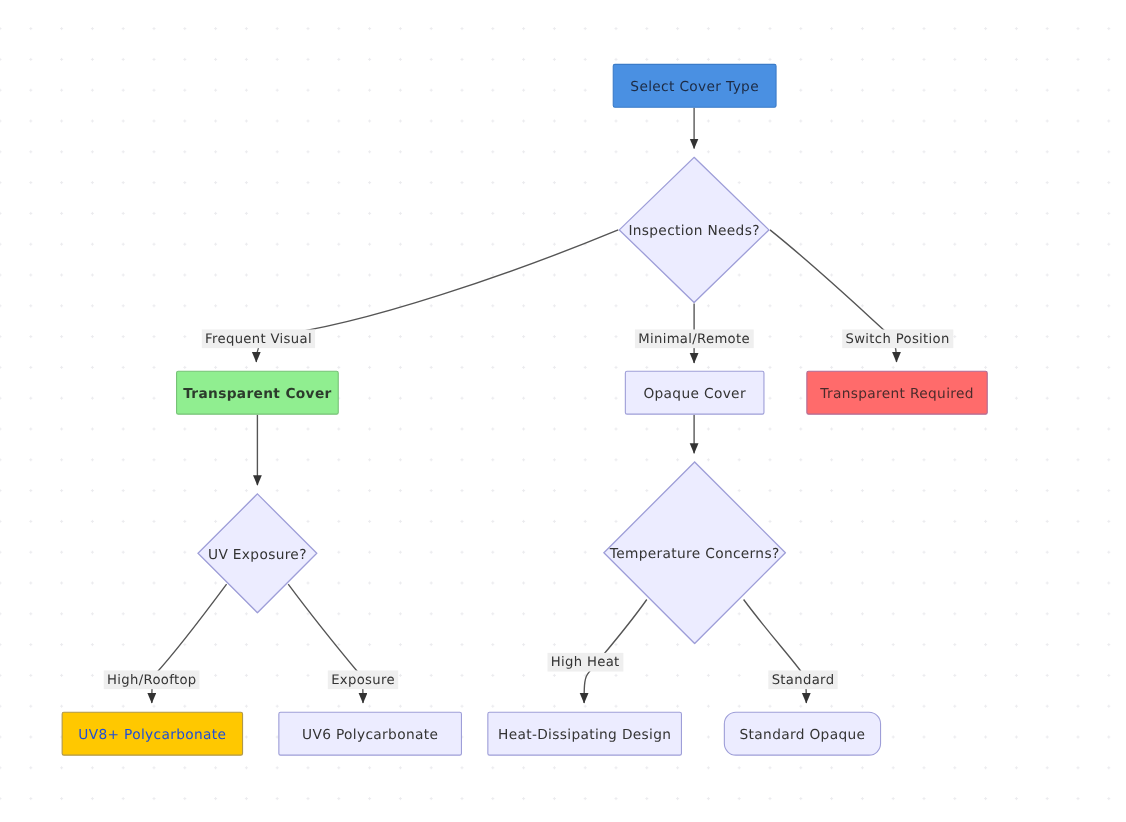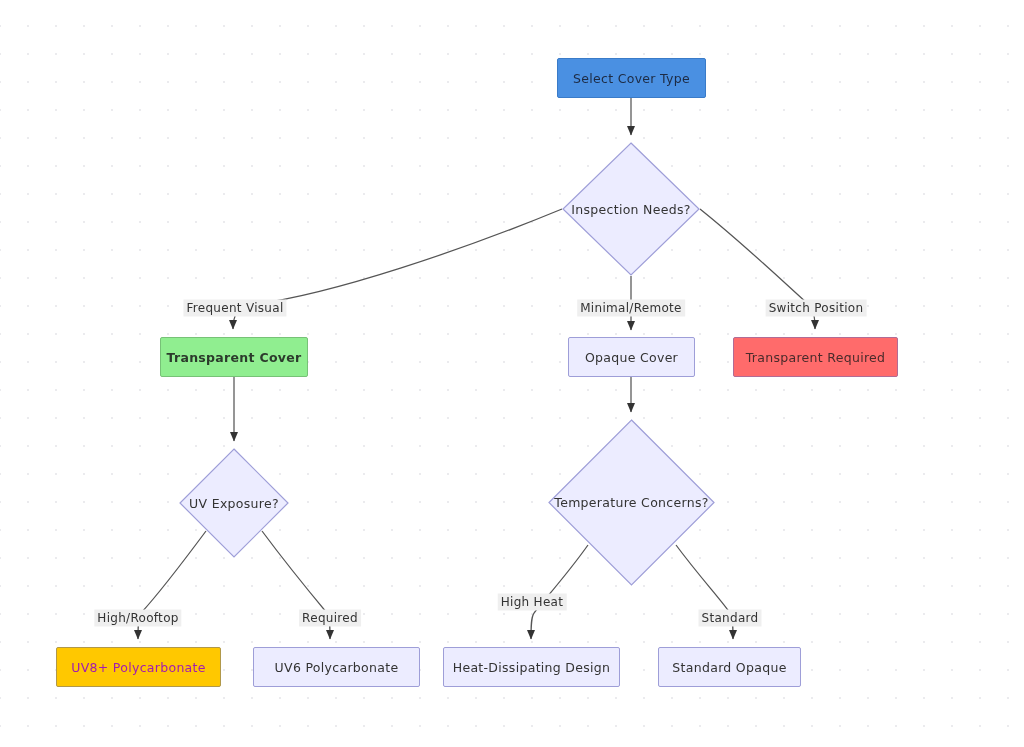--- a/index.html
+++ b/index.html
@@ -55,21 +55,21 @@
     color: #2c3b2c;
   }
   .node.rect.red {
     background: #ff6b6b;
     border: 1px solid #b06c96;
     color: #4a2b2b;
   }
   .node.rect.yellow {
     background: #ffc800;
     border: 1px solid #b0984a;
-    color: #a21caf;
+    color: #1d4ed8;
   }
   .node.diamond {
     background: transparent;
     border: none;
   }
   .node.diamond .dshape {
     position: absolute;
     left: 0; top: 0;
     width: 100%; height: 100%;
   }
@@ -157,25 +157,25 @@
   </div>
 
   <div class="node rect" style="left:253px; top:647px; width:167px; height:40px;">
     <span>UV6 Polycarbonate</span>
   </div>
 
   <div class="node rect" style="left:443px; top:647px; width:177px; height:40px;">
     <span>Heat-Dissipating Design</span>
   </div>
 
-  <div class="node rect" style="left:658px; top:647px; width:143px; height:40px;">
+  <div class="node rect" style="left:658px; top:647px; width:143px; height:40px;border-radius:11px;">
     <span>Standard Opaque</span>
   </div>
 
   <div class="edge-label" style="left:235px; top:308px;">Frequent Visual</div>
   <div class="edge-label" style="left:631px; top:308px;">Minimal/Remote</div>
   <div class="edge-label" style="left:816px; top:308px;">Switch Position</div>
   <div class="edge-label" style="left:138px; top:618px;">High/Rooftop</div>
-  <div class="edge-label" style="left:330px; top:618px;">Required</div>
+  <div class="edge-label" style="left:330px; top:618px;">Exposure</div>
   <div class="edge-label" style="left:532px; top:602px;">High Heat</div>
   <div class="edge-label" style="left:730px; top:618px;">Standard</div>
 
 </div>
 
 </body></html>

